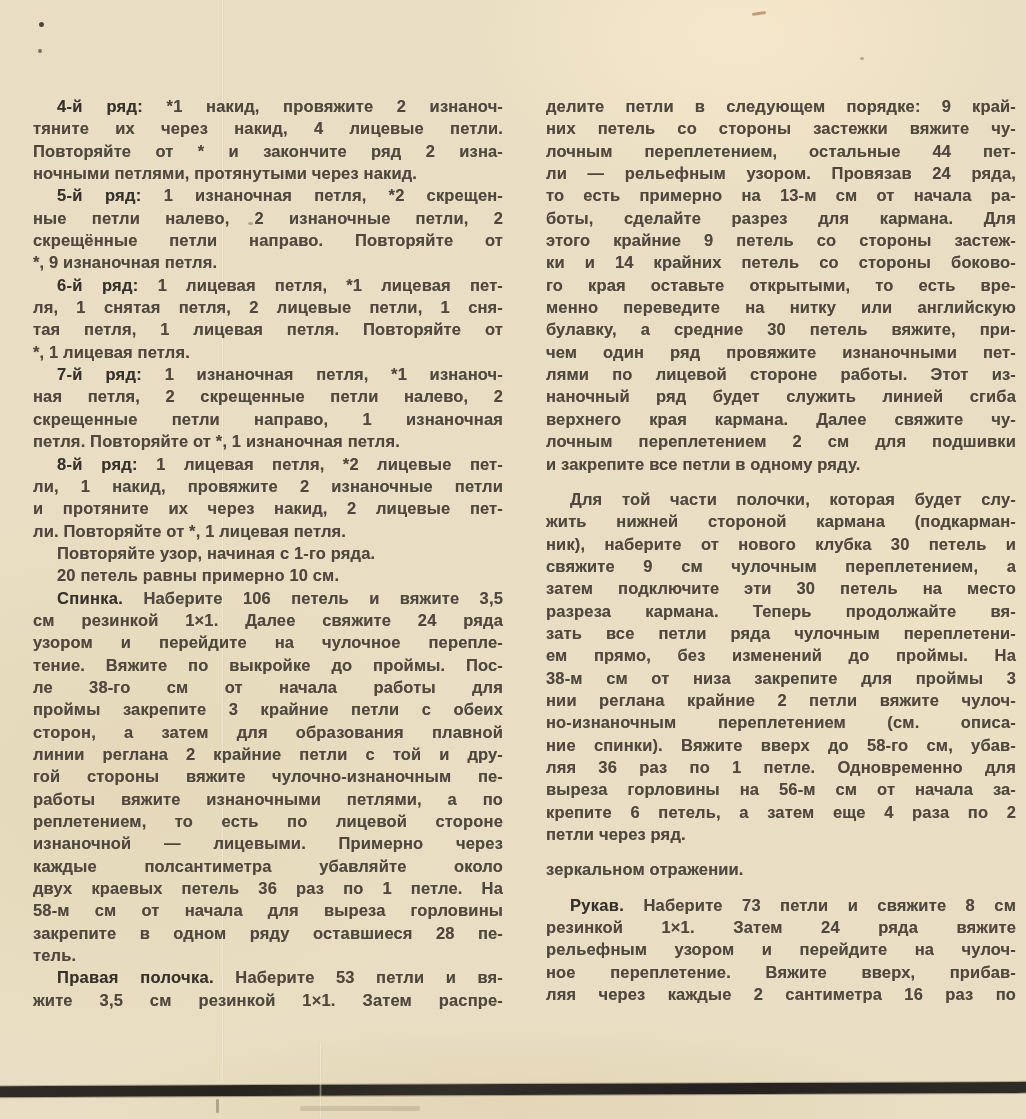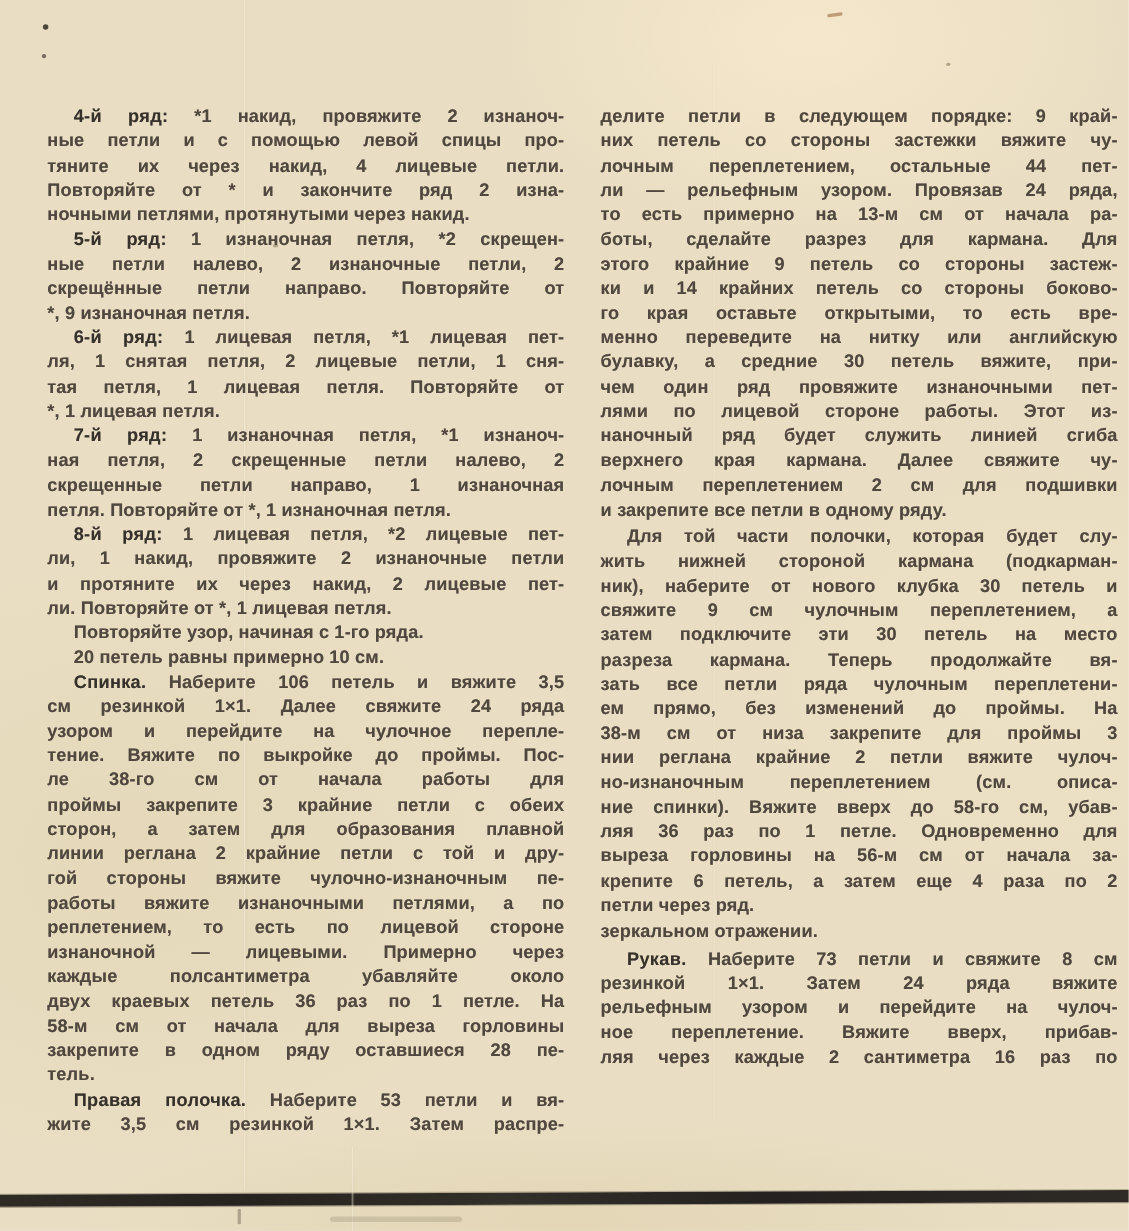--- a/index.html
+++ b/index.html
@@ -14,27 +14,27 @@
     background:
       radial-gradient(ellipse 420px 260px at 72% 3%, rgba(246,233,205,0.9) 0%, rgba(246,233,205,0) 70%),
       radial-gradient(ellipse 300px 200px at 74% 2%, rgba(244,216,186,0.45) 0%, rgba(244,216,186,0) 70%),
       radial-gradient(ellipse 500px 400px at 12% 70%, rgba(226,212,178,0.55) 0%, rgba(226,212,178,0) 70%),
       radial-gradient(ellipse 380px 300px at 92% 55%, rgba(240,228,198,0.6) 0%, rgba(240,228,198,0) 70%),
       radial-gradient(ellipse 600px 120px at 50% 99%, rgba(222,206,170,0.5) 0%, rgba(222,206,170,0) 75%),
       var(--paper, #e9dec3);
   }
   .columns {
     position: absolute;
-    top: 95px; left: 43px;
+    top: 95px; left: 33px;
     display: flex;
-    gap: 33px;
+    gap: 43px;
   }
   .col { width: 470px; }
   .para { margin: 0; }
-  .col-right .para + .para { margin-top: 2px; }
+  .col-right .para + .para { margin-top: 13px; }
   .para.gap-large { margin-top: 15px; }
   .line {
     font-size: 16.5px;
     line-height: 22.35px;
     font-weight: bold;
     letter-spacing: 0.15px;
     color: var(--ink, #50483f);
     text-align: justify;
     text-align-last: justify;
     white-space: normal;
@@ -79,21 +79,20 @@
 <body>
 
 <div class="page">
   <div class="crease crease-a"></div>
   <div class="crease crease-c"></div>
 
   <div class="columns">
     <div class="col col-left">
         <div class="para">
           <div class="line indent"><span class="rh">4-й ряд:</span> <span>*1 накид, провяжите 2 изнаноч-</span></div>
-          <div class="line">ные петли и с помощью левой спицы про-</div>
           <div class="line">тяните их через накид, 4 лицевые петли.</div>
           <div class="line">Повторяйте от * и закончите ряд 2 изна-</div>
           <div class="line end">ночными петлями, протянутыми через накид.</div>
         </div>
         <div class="para">
           <div class="line indent"><span class="rh">5-й ряд:</span> <span>1 изнаночная петля, *2 скрещен-</span></div>
           <div class="line">ные петли налево, 2 изнаночные петли, 2</div>
           <div class="line">скрещённые петли направо. Повторяйте от</div>
           <div class="line end">*, 9 изнаночная петля.</div>
         </div>

